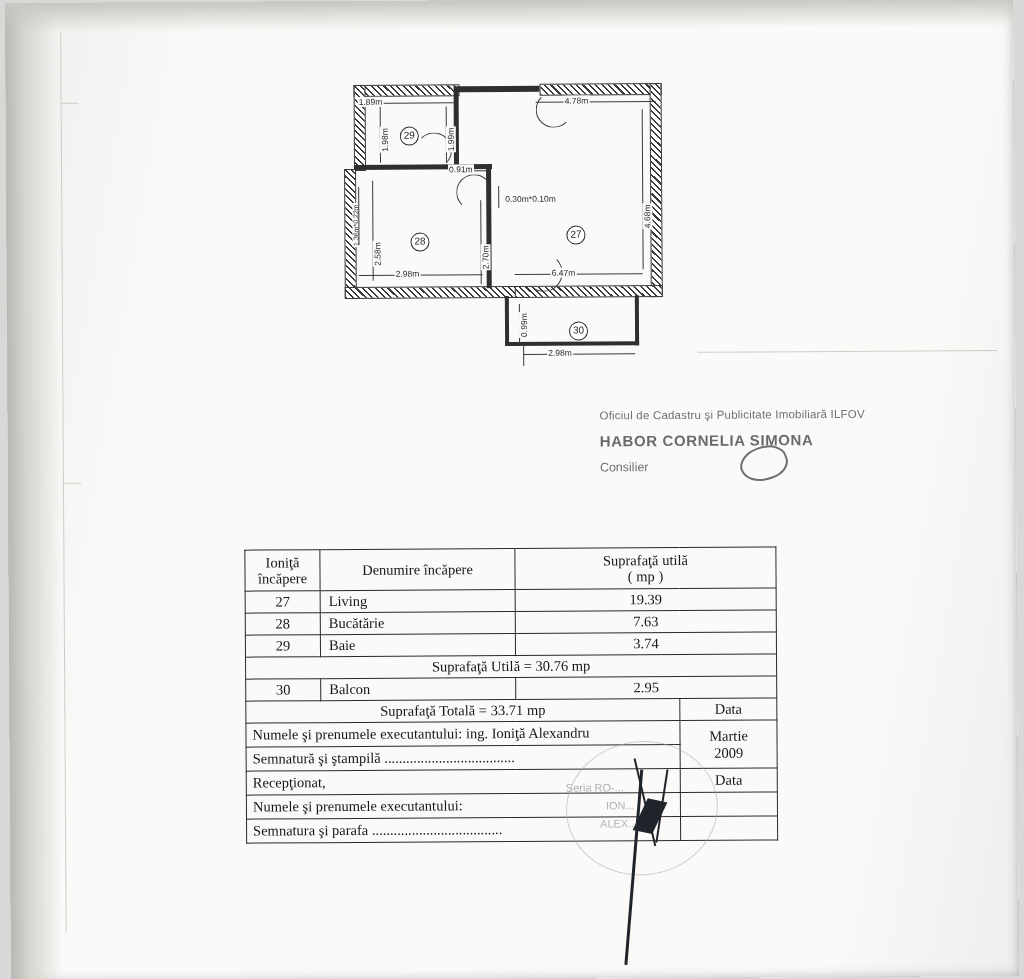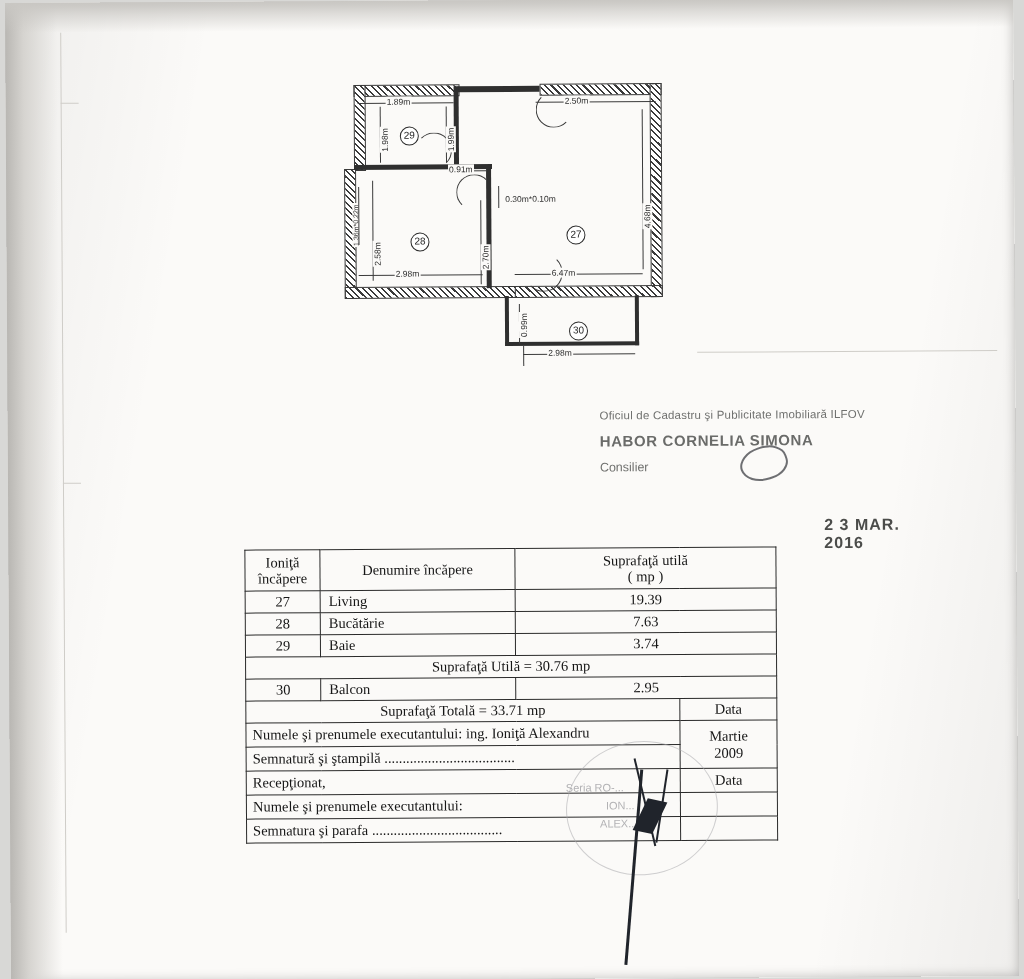--- a/index.html
+++ b/index.html
@@ -135,24 +135,24 @@
     <div class="door" style="left:80px;top:62px;width:34px;height:34px;border-bottom-color:transparent;border-left-color:transparent;"></div>
     <div class="door" style="left:120px;top:104px;width:34px;height:34px;border-bottom-color:transparent;border-right-color:transparent;"></div>
     <div class="door" style="left:188px;top:184px;width:36px;height:36px;border-top-color:transparent;border-left-color:transparent;"></div>
 
     <div class="roomnum" style="left:64px;top:56px;">29</div>
     <div class="roomnum" style="left:74px;top:162px;">28</div>
     <div class="roomnum" style="left:230px;top:156px;">27</div>
     <div class="roomnum" style="left:232px;top:252px;">30</div>
 
     <div class="dimline" style="left:22px;top:32px;width:96px;"></div>
-    <div class="dimtxt" style="left:50px;top:26px;">1.89m</div>
+    <div class="dimtxt" style="left:22px;top:26px;">1.89m</div>
 
     <div class="dimline" style="left:200px;top:32px;width:120px;"></div>
-    <div class="dimtxt" style="left:228px;top:26px;">2.50m</div>
+    <div class="dimtxt" style="left:228px;top:26px;">4.78m</div>
 
     <div class="dimvert" style="left:44px;top:36px;height:56px;"></div>
     <div class="dimtxt v" style="left:44px;top:82px;">1.98m</div>
 
     <div class="dimvert" style="left:110px;top:36px;height:56px;"></div>
     <div class="dimtxt v" style="left:110px;top:82px;">1.99m</div>
 
     <div class="dimvert" style="left:306px;top:40px;height:160px;"></div>
     <div class="dimtxt v" style="left:306px;top:160px;">4.68m</div>
 
@@ -183,21 +183,20 @@
     <div class="dimline" style="left:186px;top:284px;width:112px;"></div>
     <div class="dimvert" style="left:186px;top:276px;height:20px;"></div>
     <div class="dimtxt" style="left:210px;top:278px;">2.98m</div>
   </div>
 
   <div id="stamp">
     <div class="stamp-l1">Oficiul de Cadastru şi Publicitate Imobiliară ILFOV</div>
     <div class="stamp-name">HABOR CORNELIA SIMONA</div>
     <div class="stamp-role">Consilier</div>
     <div class="scribble"></div>
-    <div class="stamp-date">2 3 MAR. 2016</div>
   </div>
 
   <div id="tbl">
     <table>
       <tbody>
           <tr>
         <th class="num">
           <div>Ioniţă</div>
           <div>încăpere</div>
         </th>

